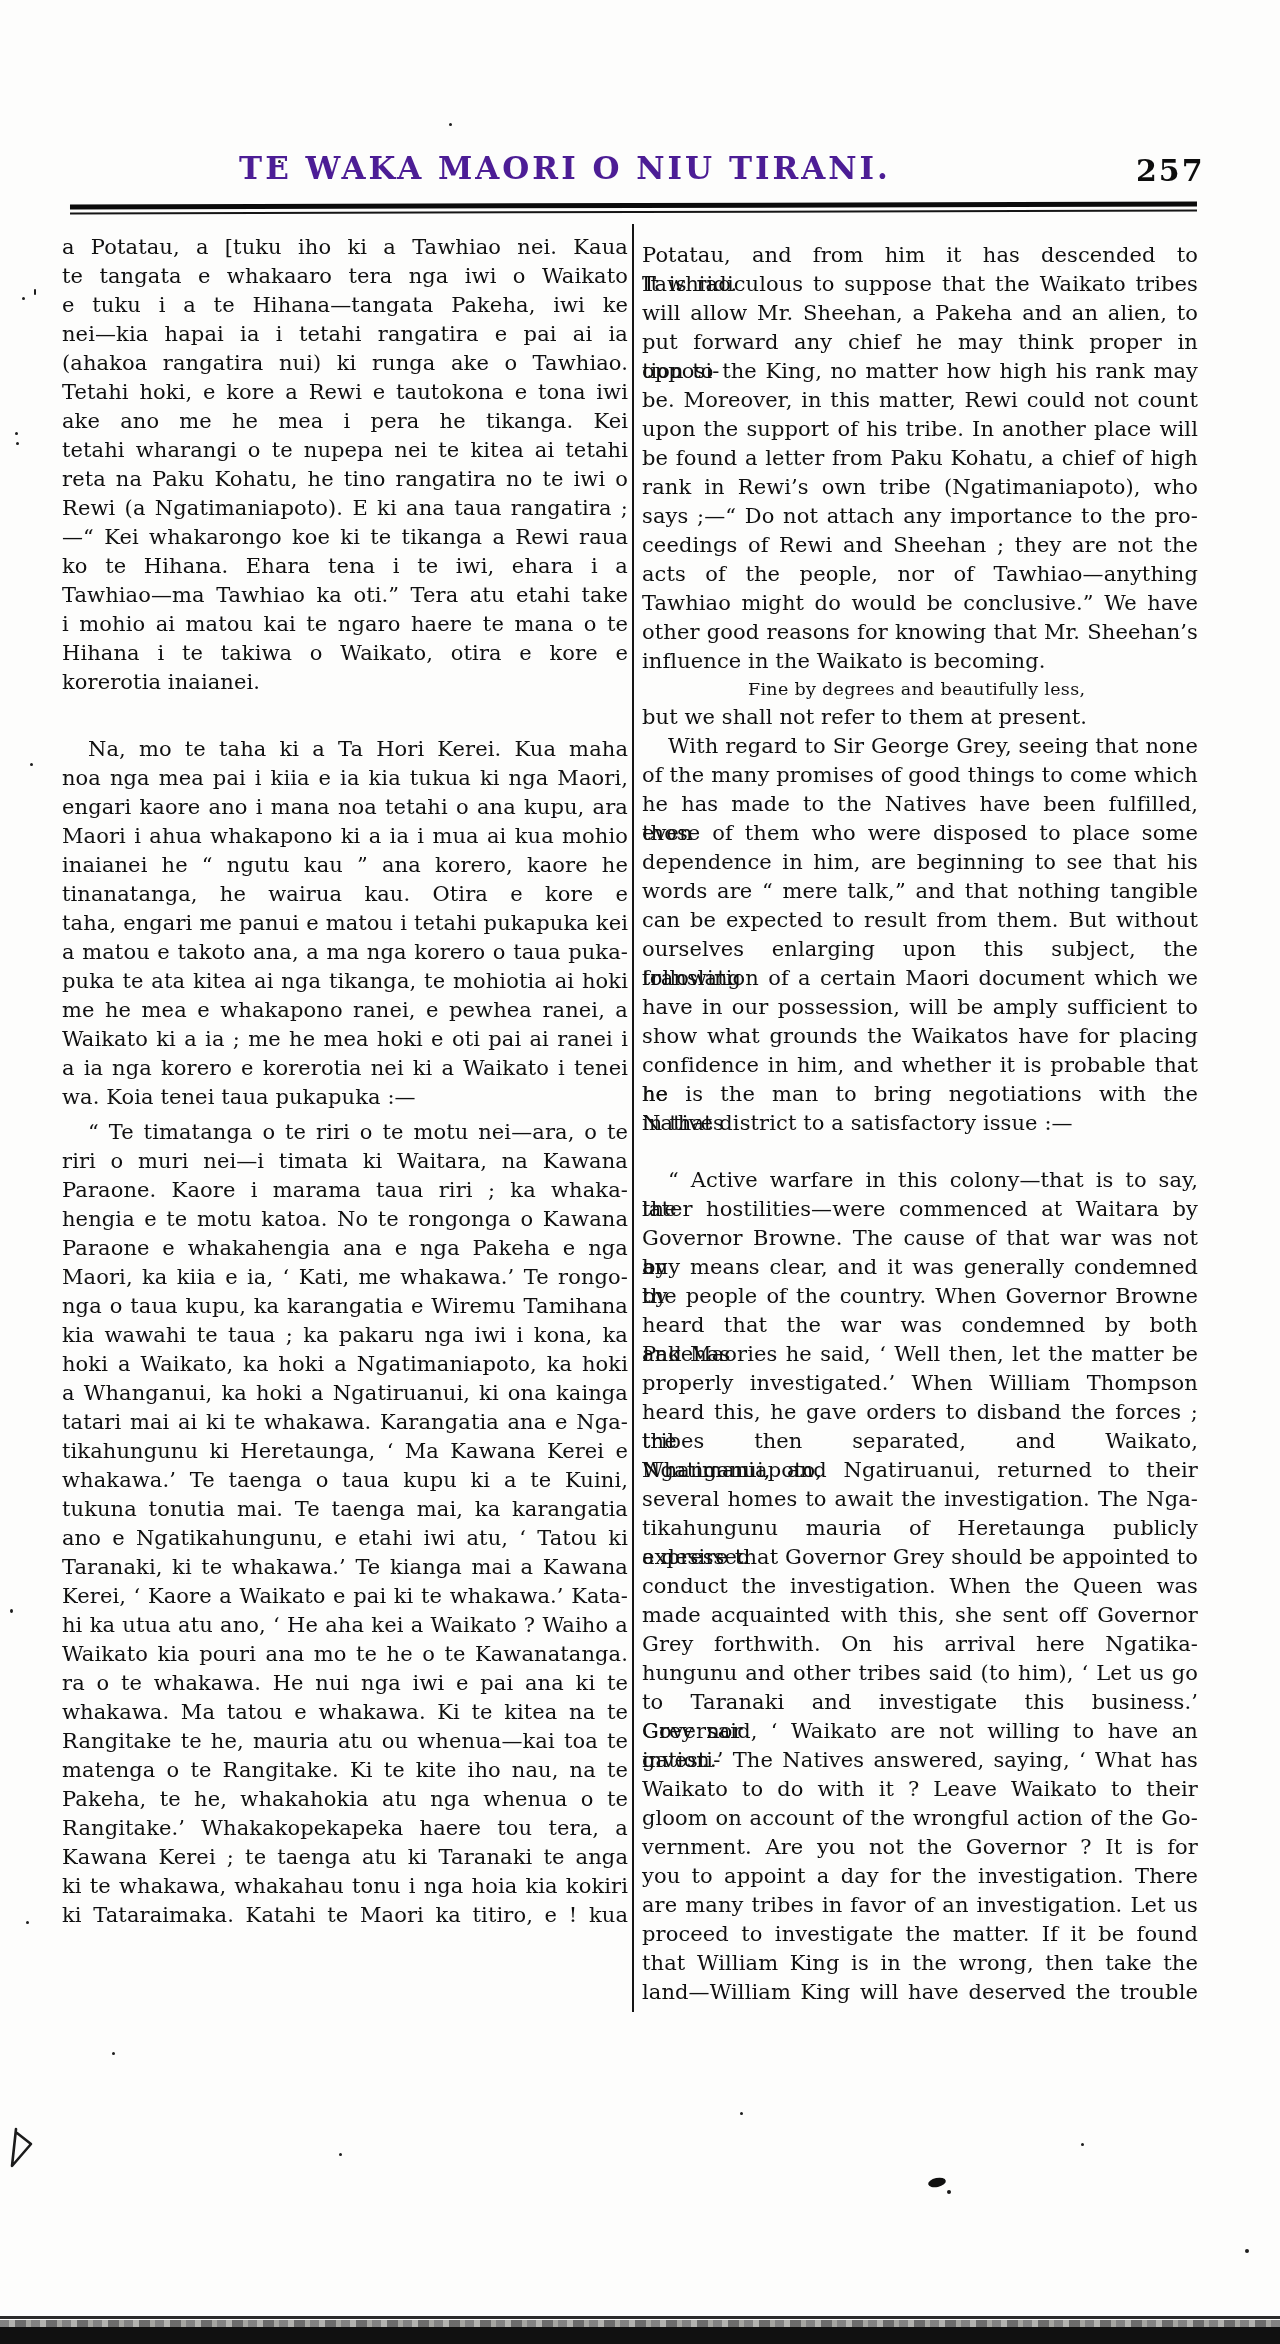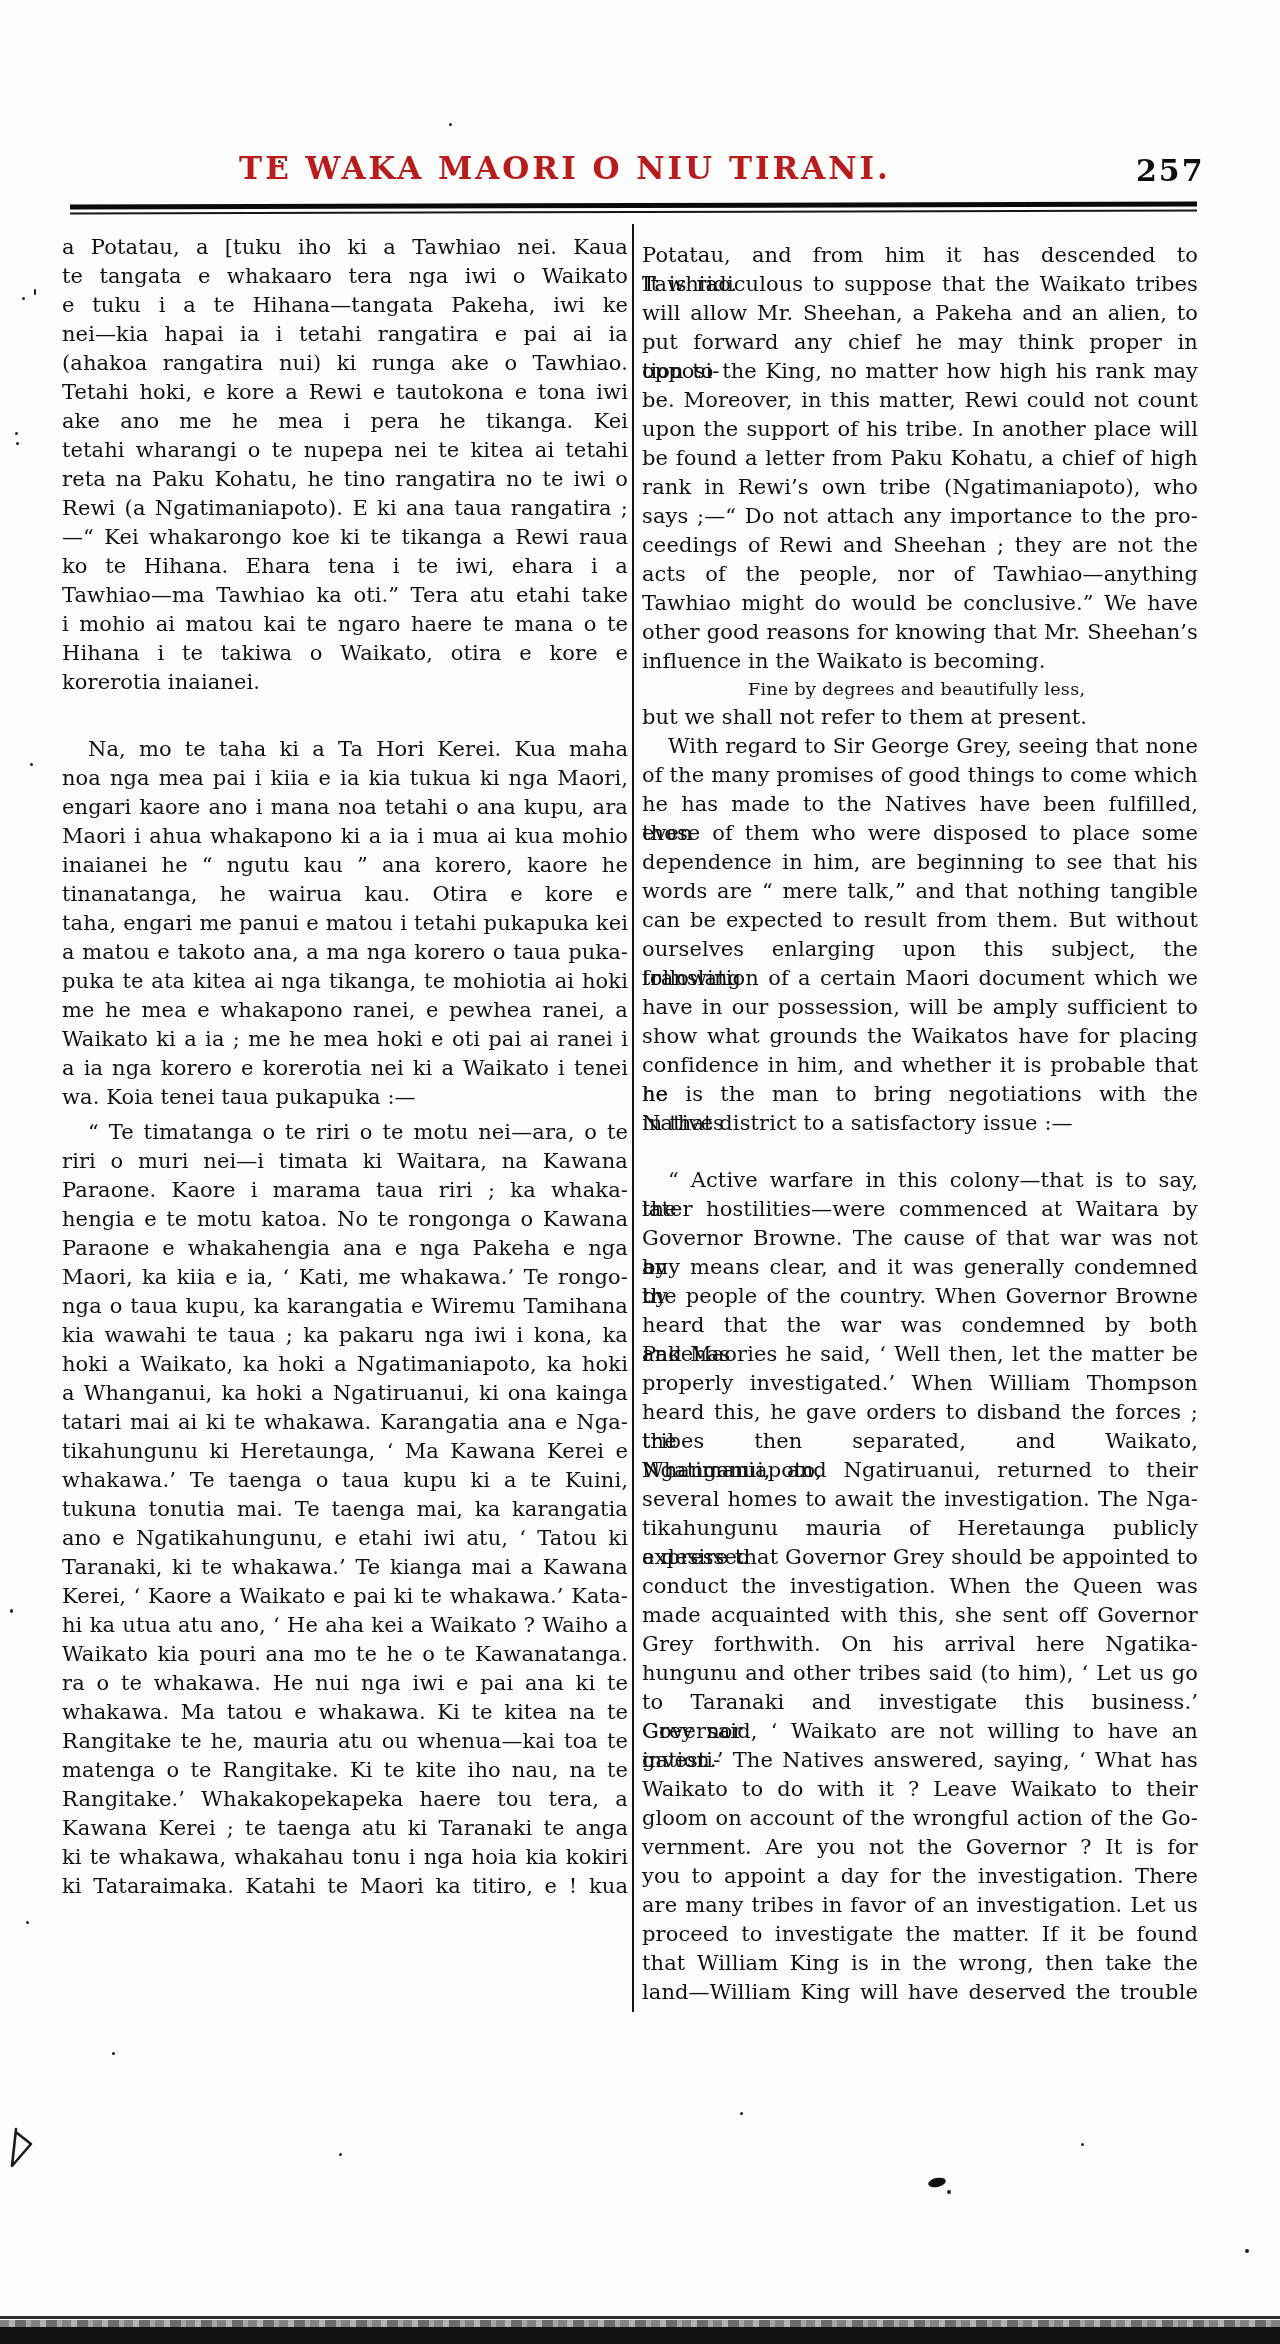--- a/index.html
+++ b/index.html
@@ -5,21 +5,21 @@
   html,body{margin:0;padding:0;background:#ffffff;}
   .sheet{
     position:relative;width:1280px;height:2344px;overflow:hidden;
     background:#fdfdfc;color:#101010;
     font-family:"DejaVu Serif","Liberation Serif",serif;
   }
   
   .masthead{
     position:absolute;top:150px;left:565px;transform:translateX(-50%);
     font-size:31px;font-weight:700;letter-spacing:3px;white-space:nowrap;
-    color:#b91c1c;
+    color:#4c1d95;
   }
   .pageno{
     position:absolute;top:153px;left:1136px;
     font-size:30px;font-weight:700;letter-spacing:2px;color:#0d0d0d;
   }
   .rules{position:absolute;left:70px;top:203px;width:1127px;transform:rotate(-0.15deg);}
   .rule-thick{height:5px;background:#0b0b0b;}
   .rule-thin{height:2px;background:#161616;margin-top:3px;}
   
   .divider{position:absolute;left:632px;top:224px;width:2px;height:1788px;background:#151515;}
@@ -118,20 +118,21 @@
         <div class="line">tukuna tonutia mai.  Te taenga mai, ka karangatia</div>
         <div class="line">ano e Ngatikahungunu, e etahi iwi atu, ‘ Tatou ki</div>
         <div class="line">Taranaki, ki te whakawa.’  Te kianga mai a Kawana</div>
         <div class="line">Kerei, ‘ Kaore a Waikato e pai ki te whakawa.’  Kata-</div>
         <div class="line">hi ka utua atu ano, ‘ He aha kei a Waikato ?  Waiho a</div>
         <div class="line">Waikato kia pouri ana mo te he o te Kawanatanga.</div>
         <div class="line">ra o te whakawa.  He nui nga iwi e pai ana ki te</div>
         <div class="line">whakawa.  Ma tatou e whakawa.  Ki te kitea na te</div>
         <div class="line">Rangitake te he, mauria atu ou whenua—kai toa te</div>
         <div class="line">matenga o te Rangitake.  Ki te kite iho nau, na te</div>
+        <div class="line">Pakeha, te he, whakahokia atu nga whenua o te</div>
         <div class="line">Rangitake.’  Whakakopekapeka haere tou tera, a</div>
         <div class="line">Kawana Kerei ; te taenga atu ki Taranaki te anga</div>
         <div class="line">ki te whakawa, whakahau tonu i nga hoia kia kokiri</div>
         <div class="line">ki Tataraimaka.  Katahi te Maori ka titiro, e ! kua</div>
       </div>
     </div>
   <div class="divider"></div>
   <div class="col col-right">
       <div class="para">
         <div class="line">Potatau, and from him it has descended to Tawhiao.</div>

